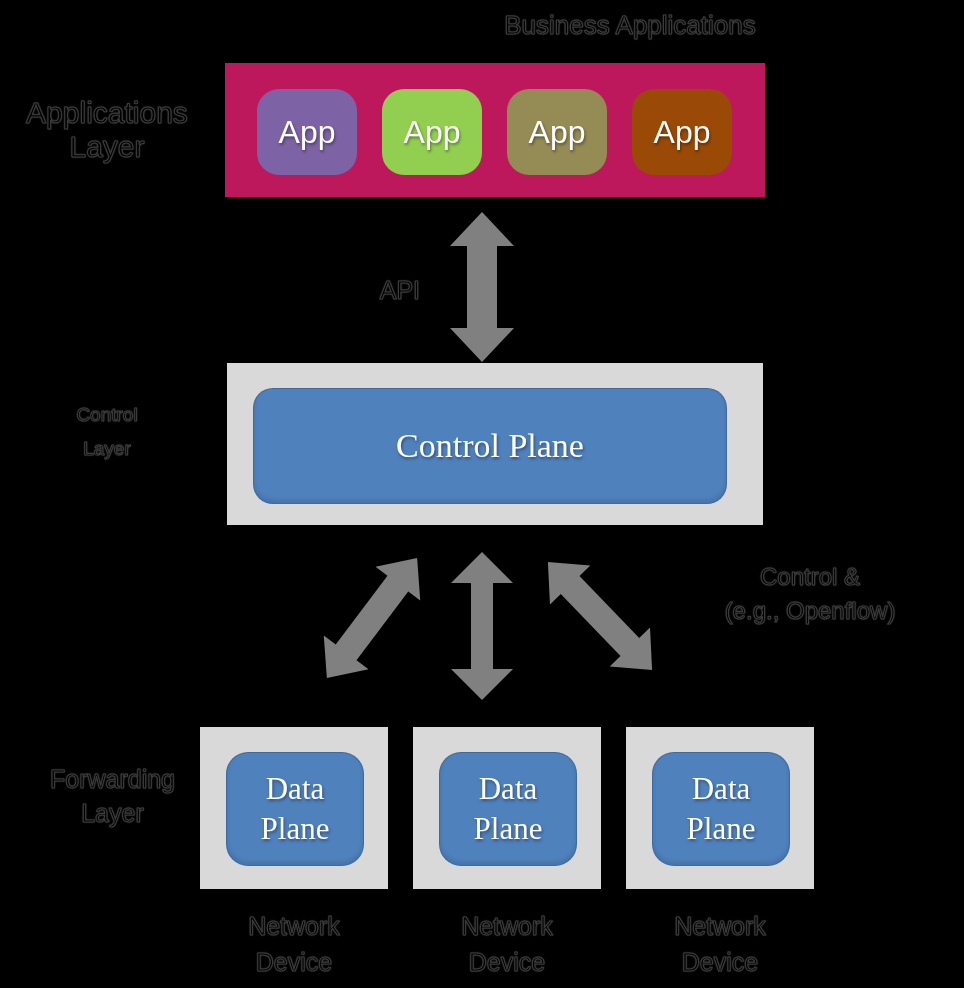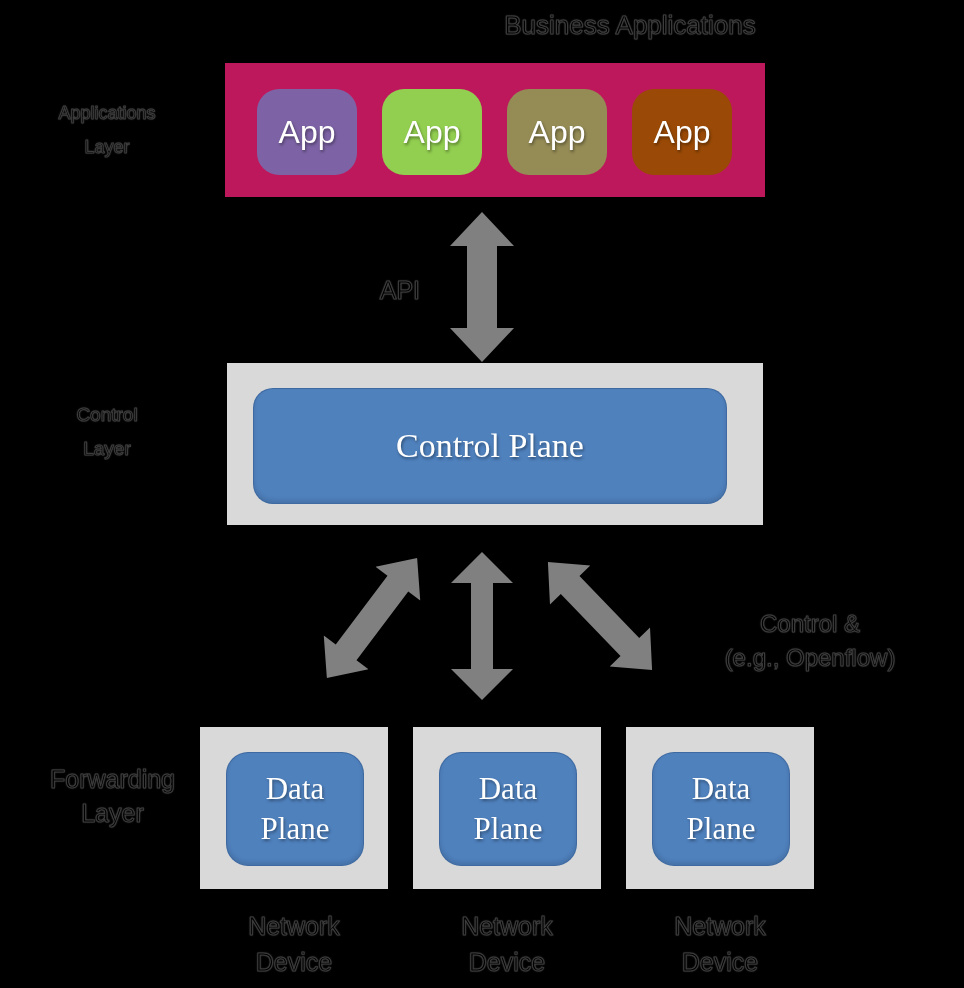--- a/index.html
+++ b/index.html
@@ -49,21 +49,21 @@
   .arrow{position:absolute;}
   .caption{line-height:36px;font-size:25px;}
 </style>
 </head>
 <body>
 
 <div class="stage" style="background-color: rgb(0, 0, 0);">
 
   <div class="ghost" style="left:470px;top:10px;width:320px;font-size:26px;">Business Applications</div>
 
-  <div class="ghost" style="left:12px;top:96px;width:190px;font-size:18px;line-height:34px;">
+  <div class="ghost" style="left:12px;top:96px;width:190px;font-size:30px;line-height:34px;">
     <div>Applications</div>
     <div>Layer</div>
   </div>
 
   <div class="panel" style="left: 225px; top: 63px; width: 540px; height: 134px; background-color: #be185d;">
     <div class="chip" style="left: 32px; top: 26px; background-color: rgb(125, 99, 165);">
       <span>App</span>
     </div>
     <div class="chip" style="left: 157px; top: 26px; background-color: rgb(146, 207, 80);">
       <span>App</span>
@@ -97,21 +97,21 @@
   <svg class="arrow" style="left:344px;top:543px;transform:rotate(37deg);" width="56" height="150" viewBox="0 0 56 150">
     <polygon points="28,0 56,32 41,32 41,118 56,118 28,150 0,118 15,118 15,32 0,32" fill="#808080"></polygon>
   </svg>
   <svg class="arrow" style="left:451px;top:552px;" width="62" height="148" viewBox="0 0 62 148">
     <polygon points="31,0 62,31 42,31 42,117 62,117 31,148 0,117 20,117 20,31 0,31" fill="#808080"></polygon>
   </svg>
   <svg class="arrow" style="left:572px;top:541px;transform:rotate(-44deg);" width="56" height="150" viewBox="0 0 56 150">
     <polygon points="28,0 56,32 41,32 41,118 56,118 28,150 0,118 15,118 15,32 0,32" fill="#808080"></polygon>
   </svg>
 
-  <div class="ghost" style="left:686px;top:560px;width:248px;font-size:24px;line-height:34px;margin-top:47px;">
+  <div class="ghost" style="left:686px;top:560px;width:248px;font-size:24px;line-height:34px;">
     <div>Control &amp;</div>
     <div>(e.g., Openflow)</div>
   </div>
 
   <div class="ghost" style="left:15px;top:762px;width:195px;font-size:25px;line-height:34px;">
     <div>Forwarding</div>
     <div>Layer</div>
   </div>
 
   <div class="panel" style="left: 200px; top: 727px; width: 188px; height: 162px; background-color: rgb(217, 217, 217);">

